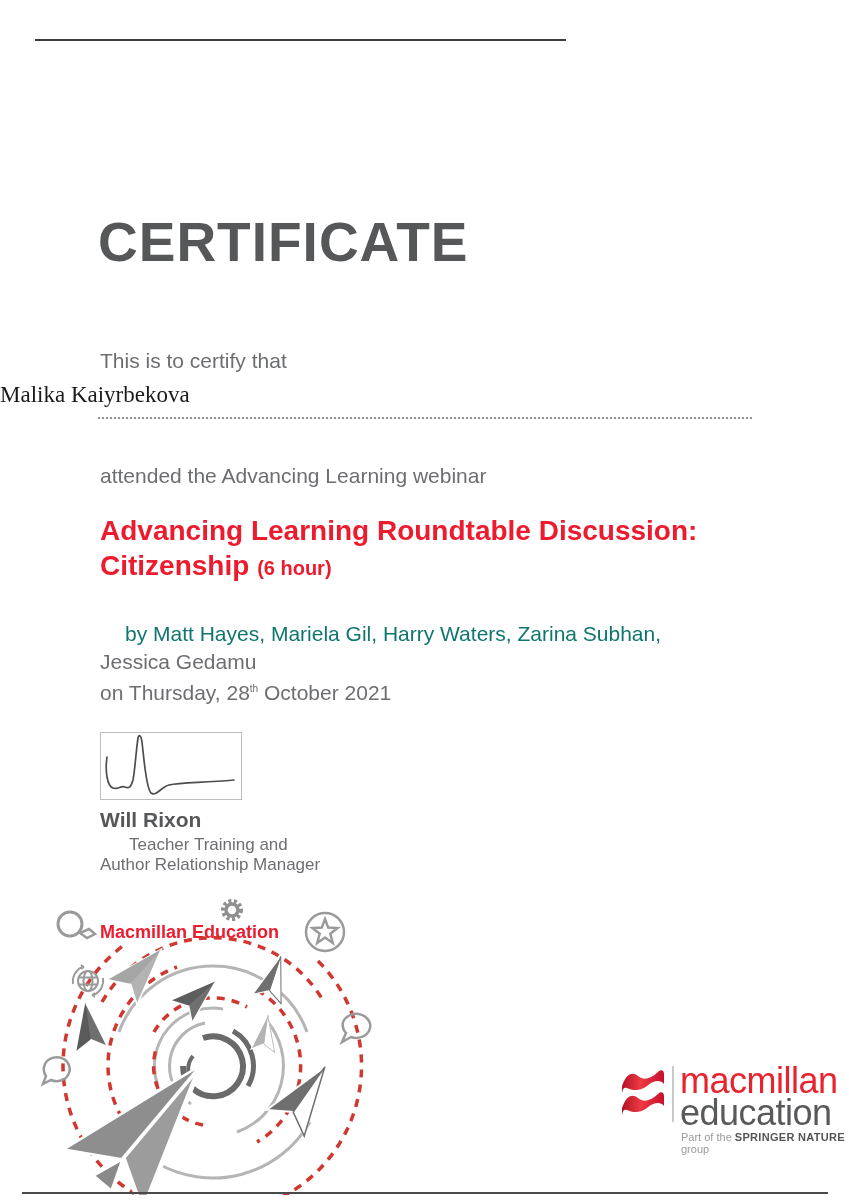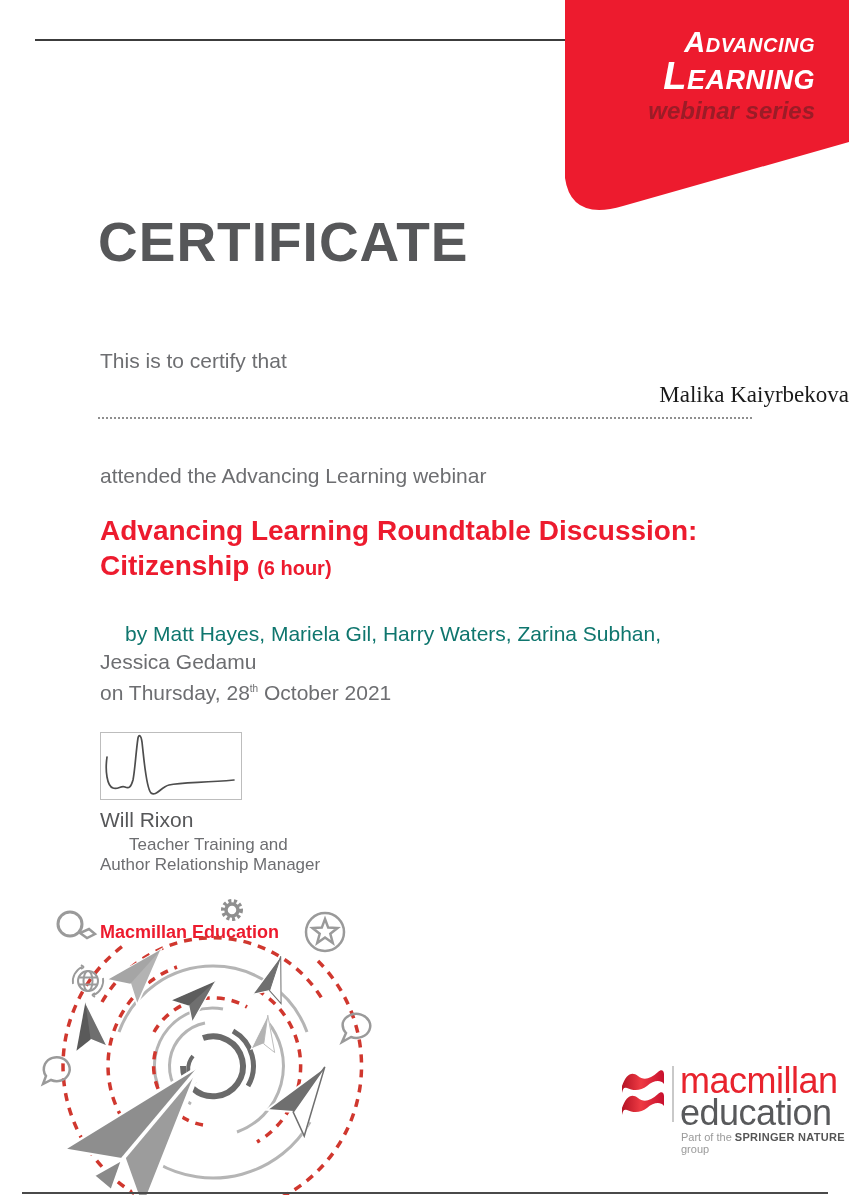--- a/index.html
+++ b/index.html
@@ -18,36 +18,36 @@
   .badge-text{position:absolute;right:34px;text-align:right;white-space:nowrap;}
   .badge-advancing{top:26px;font-size:29px;font-style:italic;font-weight:600;
     font-variant:small-caps;color:#ffffff;letter-spacing:.5px;}
   .badge-learning{top:55px;font-size:38px;font-style:italic;font-weight:800;
     font-variant:small-caps;color:#ffffff;letter-spacing:.5px;}
   .badge-series{top:97px;font-size:24px;font-style:italic;font-weight:700;color:#9b1c27;}
 
   .cert-title{left:98px;top:210px;font-size:55px;font-weight:800;color:#565759;letter-spacing:1px;}
 
   .certify{left:100px;top:349px;font-size:21px;color:#6d6e71;}
-  .recipient{left:0;top:382px;width:849px;text-align:right;font-family:"Liberation Serif",serif;
+  .recipient{left:0;top:382px;width:849px;text-align:left;font-family:"Liberation Serif",serif;
     font-size:23px;color:#1a1a1a;}
   .dotted{left:98px;top:417px;width:654px;height:0;border-bottom:2px dotted #8f8f8f;}
 
   .attended{left:100px;top:464px;font-size:21px;color:#6d6e71;}
 
   .webinar-title{left:100px;top:498px;font-size:28px;line-height:35px;font-weight:800;color:#ed1b2e;margin-top:15px;}
   .duration{font-size:20px;font-weight:800;color:#ed1b2e;}
 
   .presenters1{left:100px;top:622px;font-size:21px;color:#0f766e;margin-left:25px;}
   .presenters2{left:100px;top:650px;font-size:21px;color:#6d6e71;}
   .date-line{left:100px;top:681px;font-size:21px;color:#6d6e71;}
   .date-line sup{font-size:10px;}
 
   .sig-box{left:100px;top:732px;width:140px;height:66px;border:1px solid #bdbdbd;background:#fff;}
-  .sig-name{left:100px;top:808px;font-size:21px;font-weight:400;color:#565759;}
+  .sig-name{left:100px;top:808px;font-size:21px;font-weight:700;color:#565759;}
   .sig-role1{left:100px;top:835px;font-size:17px;color:#6d6e71;margin-left:29px;}
   .sig-role2{left:100px;top:855px;font-size:17px;color:#6d6e71;}
   .sig-org{left:100px;top:875px;font-size:18px;font-weight:800;color:#ed1b2e;margin-top:47px;}
 
   .illustration{left:25px;top:888px;width:360px;height:307px;}
 
   
   .logo-flags{left:620px;top:1068px;width:46px;height:54px;}
   .logo-divider{left:672px;top:1066px;width:0;height:56px;border-left:2px solid #c9c9c9;}
   .logo-brand1{left:680px;top:1060px;font-size:36px;color:#e8232d;letter-spacing:-0.5px;}
@@ -57,28 +57,20 @@
 
   .bottom-rule{left:22px;top:1192px;width:806px;height:0;border-top:2px solid #4a4a4a;}
 </style>
 </head>
 <body>
 
 <div class="page">
 
   <div class="abs top-rule"></div>
 
-  <div class="abs badge">
-    <svg width="284" height="228" viewBox="0 0 284 228">
-      <path d="M0 0 H284 V142 L58 206 Q6 221 0 178 Z" fill="#ED1B2E"></path>
-    </svg>
-    <div class="badge-text badge-advancing">Advancing</div>
-    <div class="badge-text badge-learning">Learning</div>
-    <div class="badge-text badge-series">webinar series</div>
-  </div>
 
   <div class="abs certify">This is to certify that</div>
 
   <div class="abs cert-title">CERTIFICATE</div>
 
   <div class="abs recipient">Malika Kaiyrbekova</div>
 
   <div class="abs dotted"></div>
 
   <div class="abs attended">attended the Advancing Learning webinar</div>

